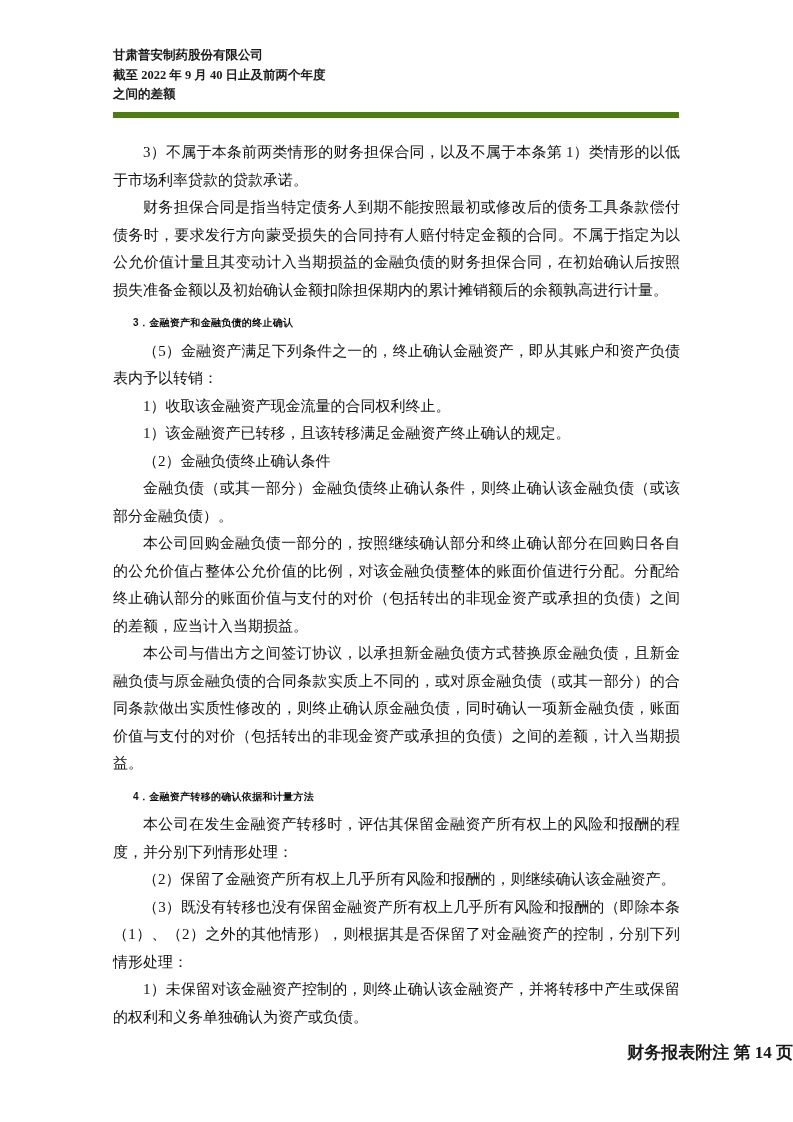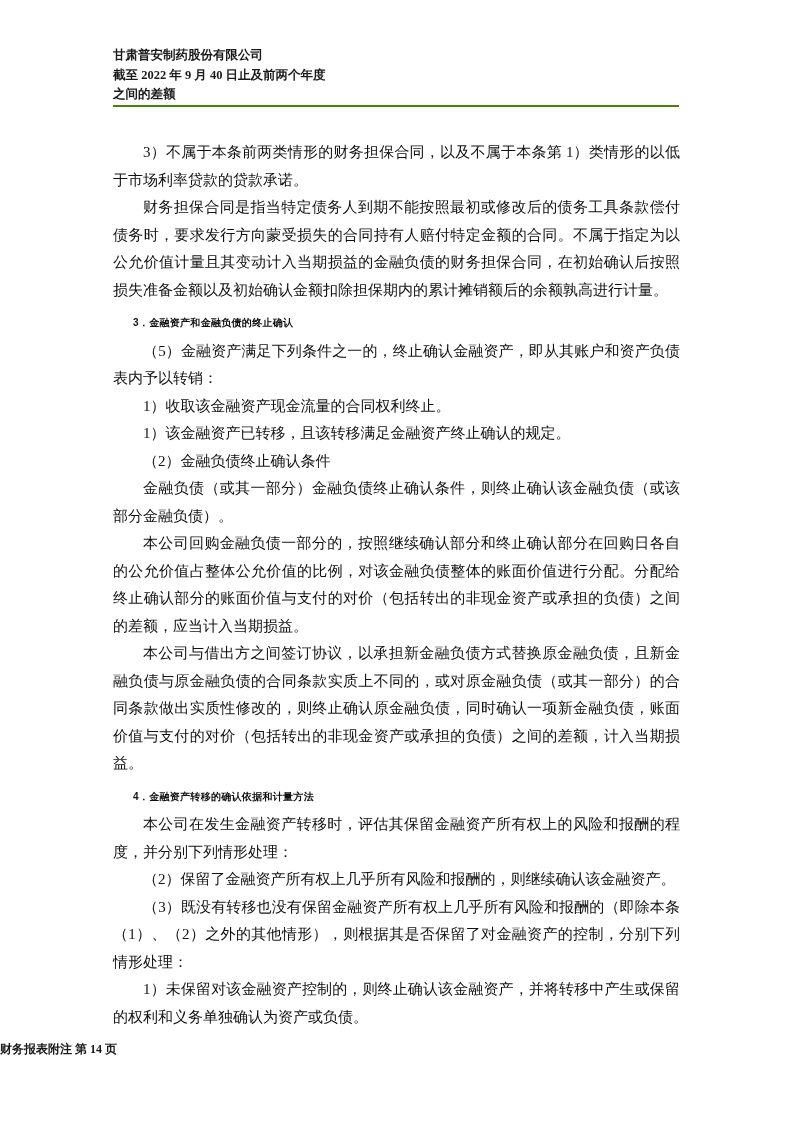--- a/index.html
+++ b/index.html
@@ -18,21 +18,22 @@
   }
   .doc-header {
     position: absolute;
     left: 113px;
     top: 46px;
     width: 566px;
     font-size: 12.5px;
     line-height: 19.5px;
     font-weight: bold;
     color: #1a1a1a;
-    border-bottom: 2px solid #4d7c0f;
+    padding-bottom: 7px;
+    border-bottom: 6px solid #4d7c0f;
   }
   .doc-header div {
     white-space: nowrap;
   }
   .doc-body {
     position: absolute;
     left: 113px;
     top: 139px;
     width: 567px;
     font-size: 15px;
@@ -49,22 +50,22 @@
     margin-bottom: 1px;
     font-family: "Liberation Sans", "DejaVu Sans", sans-serif;
     font-size: 10px;
     letter-spacing: 0.3px;
   }
   .doc-footer {
     position: absolute;
     left: 0;
     top: 1041px;
     width: 793px;
-    text-align: left;
-    font-size: 12px;
+    text-align: right;
+    font-size: 17px;
     font-weight: bold;
     color: #1a1a1a;
   }
 </style>
 </head>
 <body>
 
 <div class="page">
 
   <div class="doc-header">

